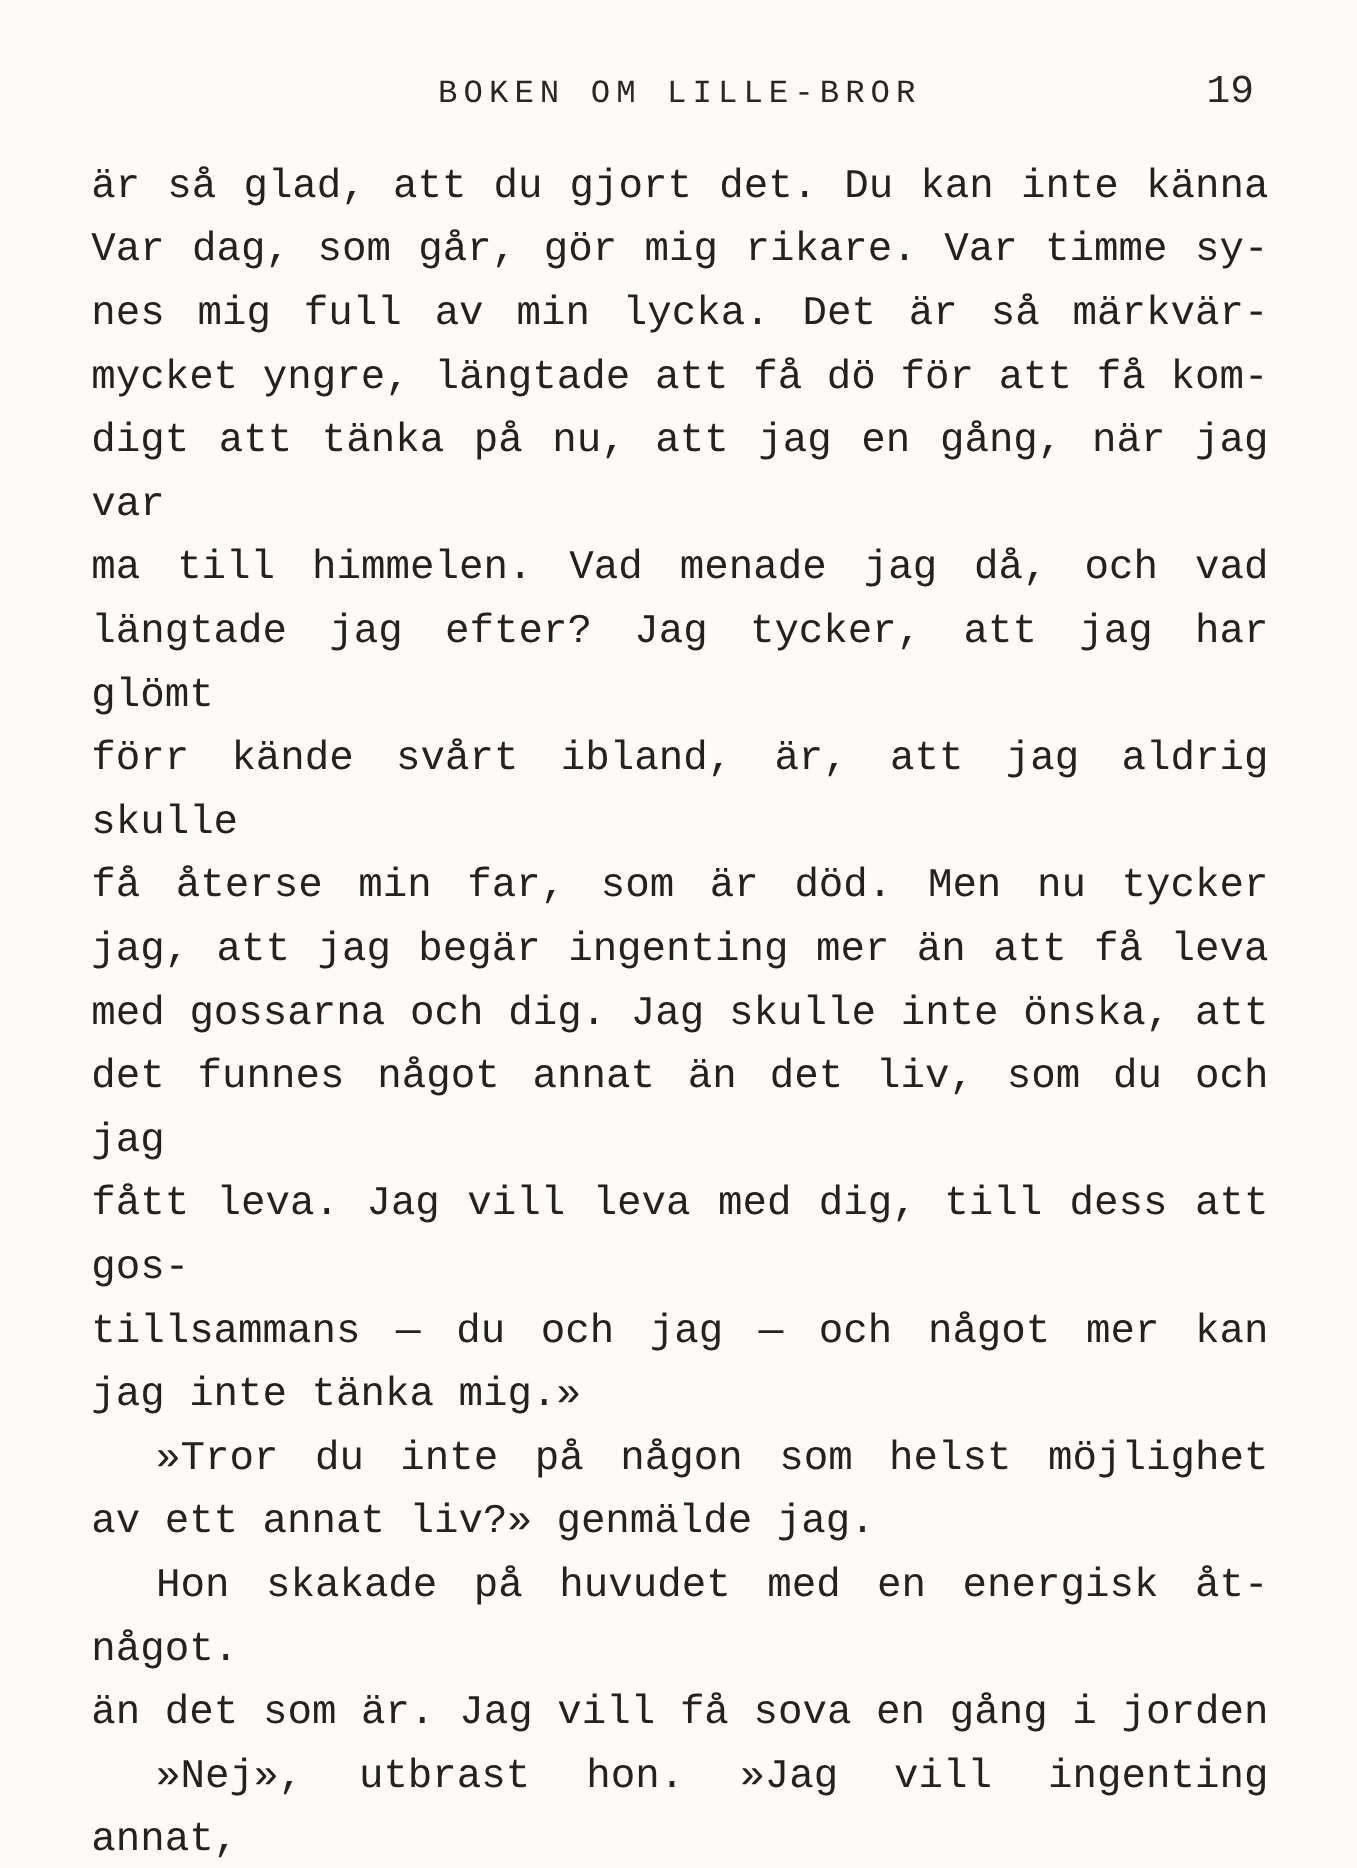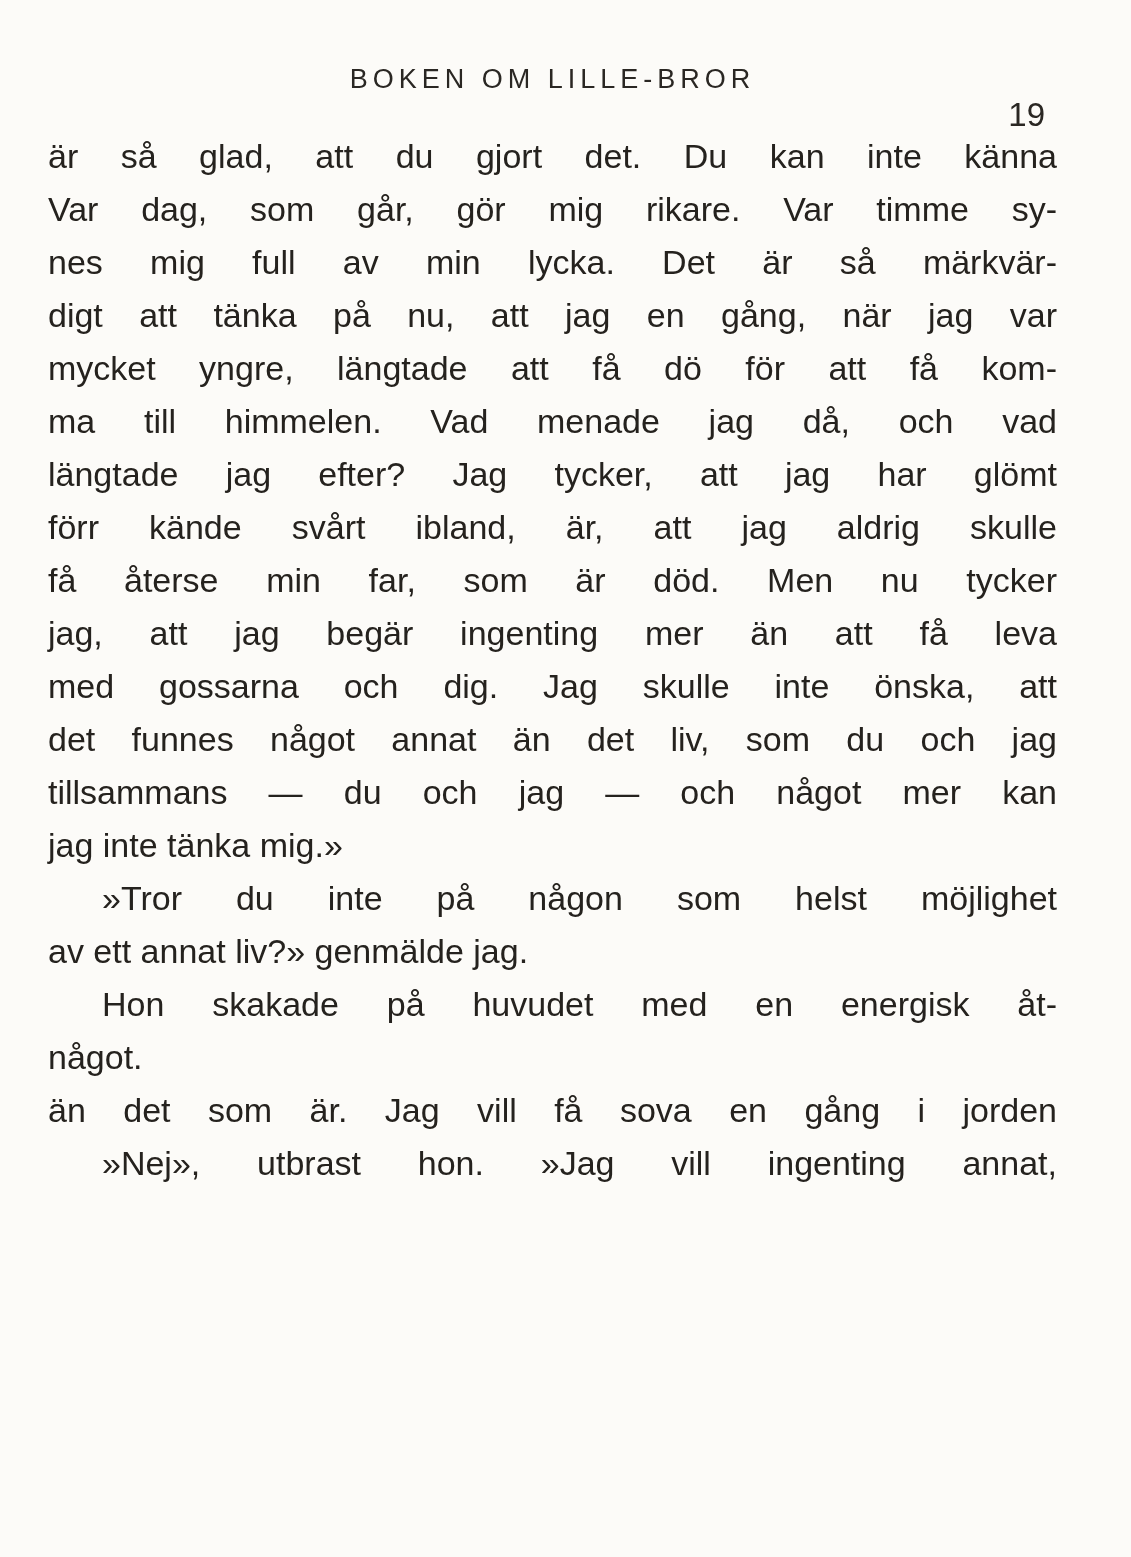--- a/index.html
+++ b/index.html
@@ -10,44 +10,43 @@
     width: 1131px;
     height: 1557px;
     background: #fcfbf8;
     overflow: hidden;
   }
   .page {
     position: relative;
     width: 1131px;
     height: 1516px;
     box-sizing: border-box;
-    padding: 56px 74px 0 48px;
+    padding: 56px 74px 0 76px;
     background: #fcfbf8;
     color: #25221e;
-    font-family: Liberation Sans, sans-serif;
+    font-family: Liberation Mono, monospace;
   }
   .page-header {
     position: relative;
     height: 58px;
     margin-bottom: 16px;
   }
   .running-title {
     text-align: center;
     font-size: 27px;
     letter-spacing: 5px;
     color: #2a2723;
     padding-top: 8px;
   }
   .page-number {
     position: absolute;
     right: 12px;
     top: 2px;
     font-size: 33px;
     color: #2a2723;
-    margin-top: 38px;
   }
   .body-text {
     font-size: 34px;
     line-height: 53px;
   }
   .line {
     text-align: justify;
     text-align-last: justify;
     white-space: normal;
   }
@@ -66,29 +65,30 @@
 
   <header class="page-header">
     <div class="running-title">BOKEN OM LILLE-BROR</div>
     <div class="page-number">19</div>
   </header>
 
   <main class="body-text">
     <div class="line">är så glad, att du gjort det.  Du kan inte känna</div>
     <div class="line">Var dag, som går, gör mig rikare.  Var timme sy-</div>
     <div class="line">nes mig full av min lycka.  Det är så märkvär-</div>
+    <div class="line">mycket yngre, längtade att få dö för att få kom-</div>
     <div class="line">digt att tänka på nu, att jag en gång, när jag var</div>
-    <div class="line">mycket yngre, längtade att få dö för att få kom-</div>
     <div class="line">ma till himmelen.  Vad menade jag då, och vad</div>
     <div class="line">längtade jag efter?  Jag tycker, att jag har glömt</div>
     <div class="line">förr kände svårt ibland, är, att jag aldrig skulle</div>
     <div class="line">få återse min far, som är död.  Men nu tycker</div>
     <div class="line">jag, att jag begär ingenting mer än att få leva</div>
     <div class="line">med gossarna och dig.  Jag skulle inte önska, att</div>
     <div class="line">det funnes något annat än det liv, som du och jag</div>
+    <div class="line">fått leva.  Jag vill leva med dig, till dess att gos-</div>
     <div class="line">tillsammans — du och jag — och något mer kan</div>
     <div class="line end">jag inte tänka mig.»</div>
     <div class="line ind">»Tror du inte på någon som helst möjlighet</div>
     <div class="line end">av ett annat liv?» genmälde jag.</div>
     <div class="line ind">Hon skakade på huvudet med en energisk åt-</div>
     <div class="line end">något.</div>
     <div class="line">än det som är.  Jag vill få sova en gång i jorden</div>
     <div class="line ind">»Nej», utbrast hon.  »Jag vill ingenting annat,</div>
   </main>
 

